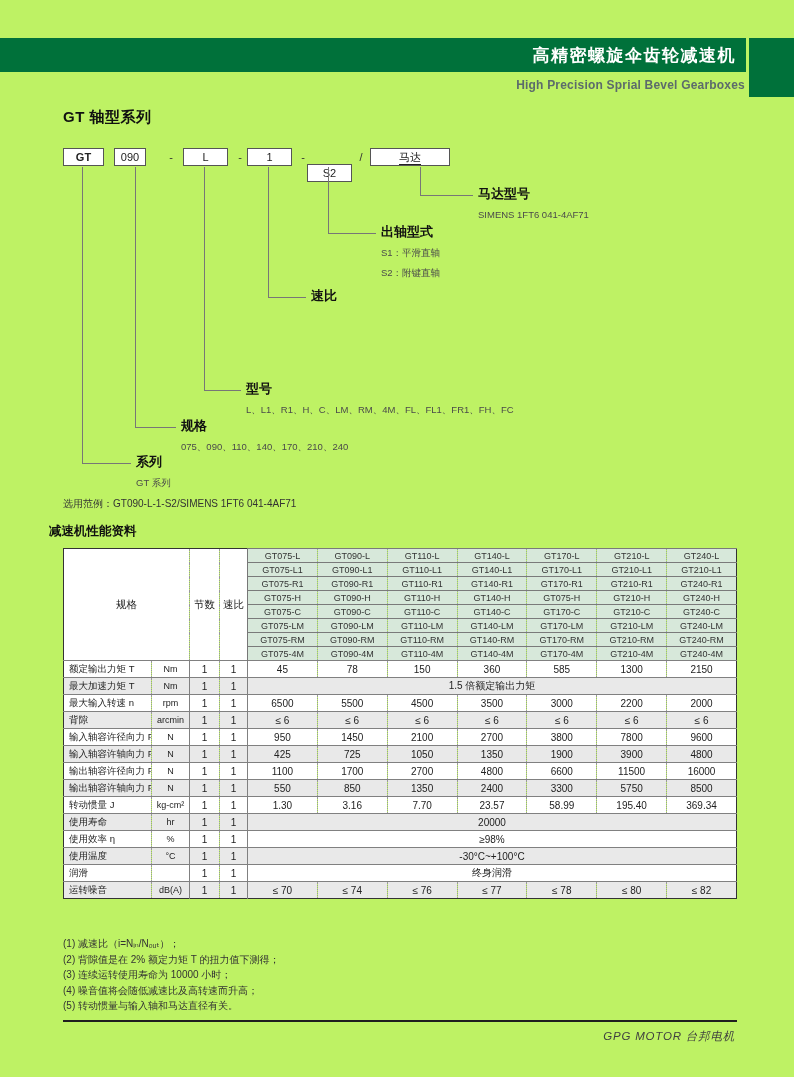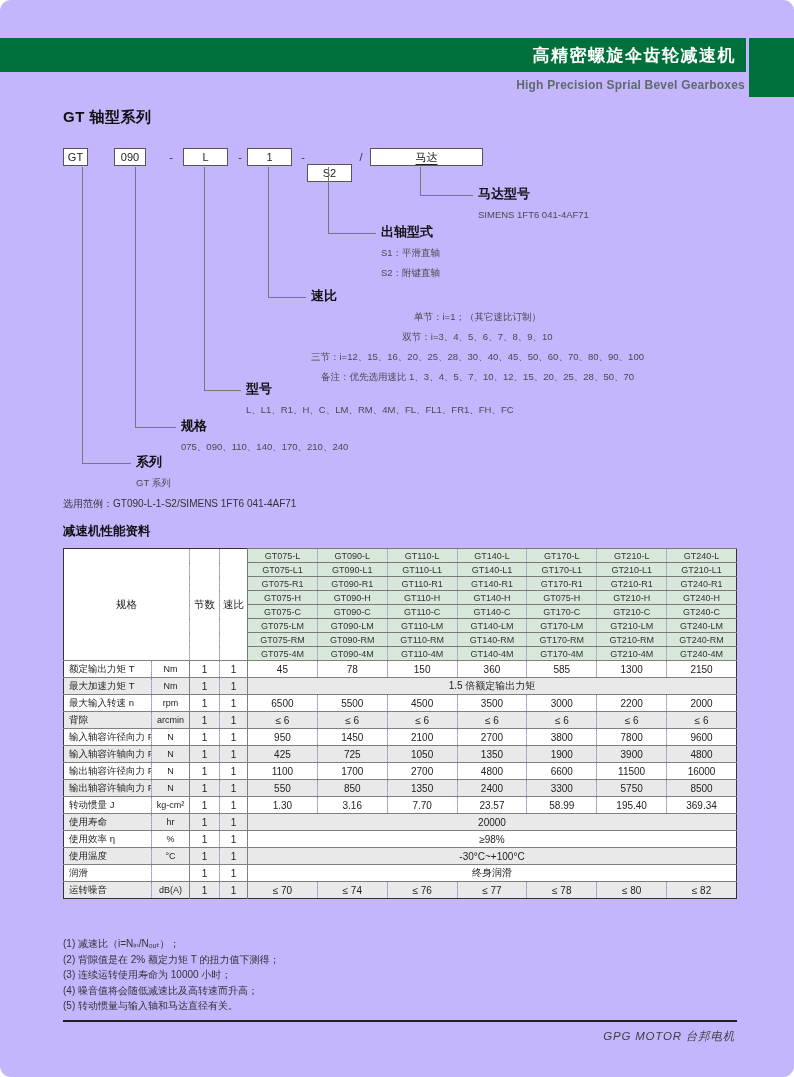--- a/index.html
+++ b/index.html
@@ -1,41 +1,41 @@
 <!DOCTYPE html>
 <html><head>
 <meta charset="utf-8">
 <style>
   html,body { margin:0; padding:0; background:#fff; }
   .page {
-    position:relative; width:794px; height:1077px; background:#c4b5fd;
-    font-family:"Liberation Sans","DejaVu Sans",sans-serif; color:#222; overflow:hidden;border-radius:11px;
+    position:relative; width:794px; height:1077px; background:#bef264;
+    font-family:"Liberation Sans","DejaVu Sans",sans-serif; color:#222; overflow:hidden;
   }
 
   
   .green-bar {
     position:absolute; left:0; top:38px; width:746px; height:34px; background:#00713a;
     display:flex; align-items:center; justify-content:flex-end; padding-right:10px; box-sizing:border-box;
   }
   .green-bar .cn-title { color:#fff; font-size:17px; font-weight:bold; letter-spacing:1.5px; }
   .green-square { position:absolute; left:749px; top:38px; width:45px; height:59px; background:#00713a; }
   .subtitle-en { position:absolute; right:49px; top:78px; font-size:12px; font-weight:bold; color:#5c6b6b; letter-spacing:0.2px; }
   .series-title { position:absolute; left:63px; top:108px; margin:0; font-size:15px; font-weight:bold; color:#101010; letter-spacing:0.5px; }
 
   
   .code-box {
     position:absolute; top:148px; height:18px; border:1px solid #555; box-sizing:border-box;
     font-size:11px; line-height:16px; text-align:center; color:#222; background:#fff;
   }
-  .box-gt    { left:63px;  width:25px; }
+  .box-gt    { left:63px;  width:41px;font-weight:bold; }
   .box-090   { left:114px; width:32px; }
   .box-l     { left:183px; width:45px; }
   .box-1     { left:247px; width:45px; }
   .box-s2    { left:307px; width:45px;margin-top:16px; }
-  .box-motor { left:370px; width:113px; text-decoration:underline; text-underline-offset:3px; }
+  .box-motor { left:370px; width:80px; text-decoration:underline; text-underline-offset:3px; }
   .code-sep  { position:absolute; top:148px; width:14px; height:18px; line-height:18px; text-align:center; font-size:11px; color:#333; }
   .sep-1 { left:164px; } .sep-2 { left:233px; } .sep-3 { left:296px; } .sep-4 { left:354px; }
 
   .conn { position:absolute; border-left:1px solid #777; border-bottom:1px solid #777; }
   .conn-motor { left:420px; top:167px; width:52px; height:28px; }
   .conn-s2    { left:328px; top:167px; width:47px; height:66px; }
   .conn-1     { left:268px; top:167px; width:37px; height:130px; }
   .conn-l     { left:204px; top:167px; width:36px; height:223px; }
   .conn-090   { left:135px; top:167px; width:40px; height:260px; }
   .conn-gt    { left:82px;  top:167px; width:48px; height:296px; }
@@ -47,21 +47,21 @@
   .branch-motor  { left:478px; top:186px; }
   .branch-shaft  { left:381px; top:224px; }
   .branch-ratio  { left:311px; top:288px; }
   .branch-type   { left:246px; top:381px; }
   .branch-size   { left:181px; top:418px; }
   .branch-series { left:136px; top:454px; }
 
   .example-line { position:absolute; left:63px; top:497px; font-size:10px; color:#333; }
 
   
-  .table-title { position:absolute; left:63px; top:523px; margin:0; font-size:12.5px; font-weight:bold; color:#101010; }
+  .table-title { position:absolute; left:49px; top:523px; margin:0; font-size:12.5px; font-weight:bold; color:#101010; }
   table.perf { position:absolute; left:63px; top:548px; width:674px; border-collapse:collapse; table-layout:fixed; }
   table.perf { border:1.5px solid #333; }
   table.perf td { padding:0 2px; box-sizing:border-box; overflow:hidden; white-space:nowrap; }
 
   td.corner { background:#fff; text-align:center; font-size:10.5px; color:#222; }
   td.corner-spec   { border-right:1px dotted #999; }
   td.corner-stages { border-right:1px dotted #999; }
   td.corner-ratio  { border-right:1px solid #777; }
 
   tr.hdr-row td.model-cell {
@@ -123,26 +123,20 @@
   </div>
   <div class="branch branch-shaft">
     <div class="branch-label">出轴型式</div>
     <div class="branch-lines">
         <div>S1：平滑直轴</div>
         <div>S2：附键直轴</div>
       </div>
   </div>
   <div class="branch branch-ratio">
     <div class="branch-label">速比</div>
-    <div class="branch-lines">
-        <div>单节：i=1；（其它速比订制）</div>
-        <div>双节：i=3、4、5、6、7、8、9、10</div>
-        <div>三节：i=12、15、16、20、25、28、30、40、45、50、60、70、80、90、100</div>
-        <div>备注：优先选用速比 1、3、4、5、7、10、12、15、20、25、28、50、70</div>
-      </div>
   </div>
   <div class="branch branch-type">
     <div class="branch-label">型号</div>
     <div class="branch-lines">
         <div>L、L1、R1、H、C、LM、RM、4M、FL、FL1、FR1、FH、FC</div>
       </div>
   </div>
   <div class="branch branch-size">
     <div class="branch-label">规格</div>
     <div class="branch-lines">

